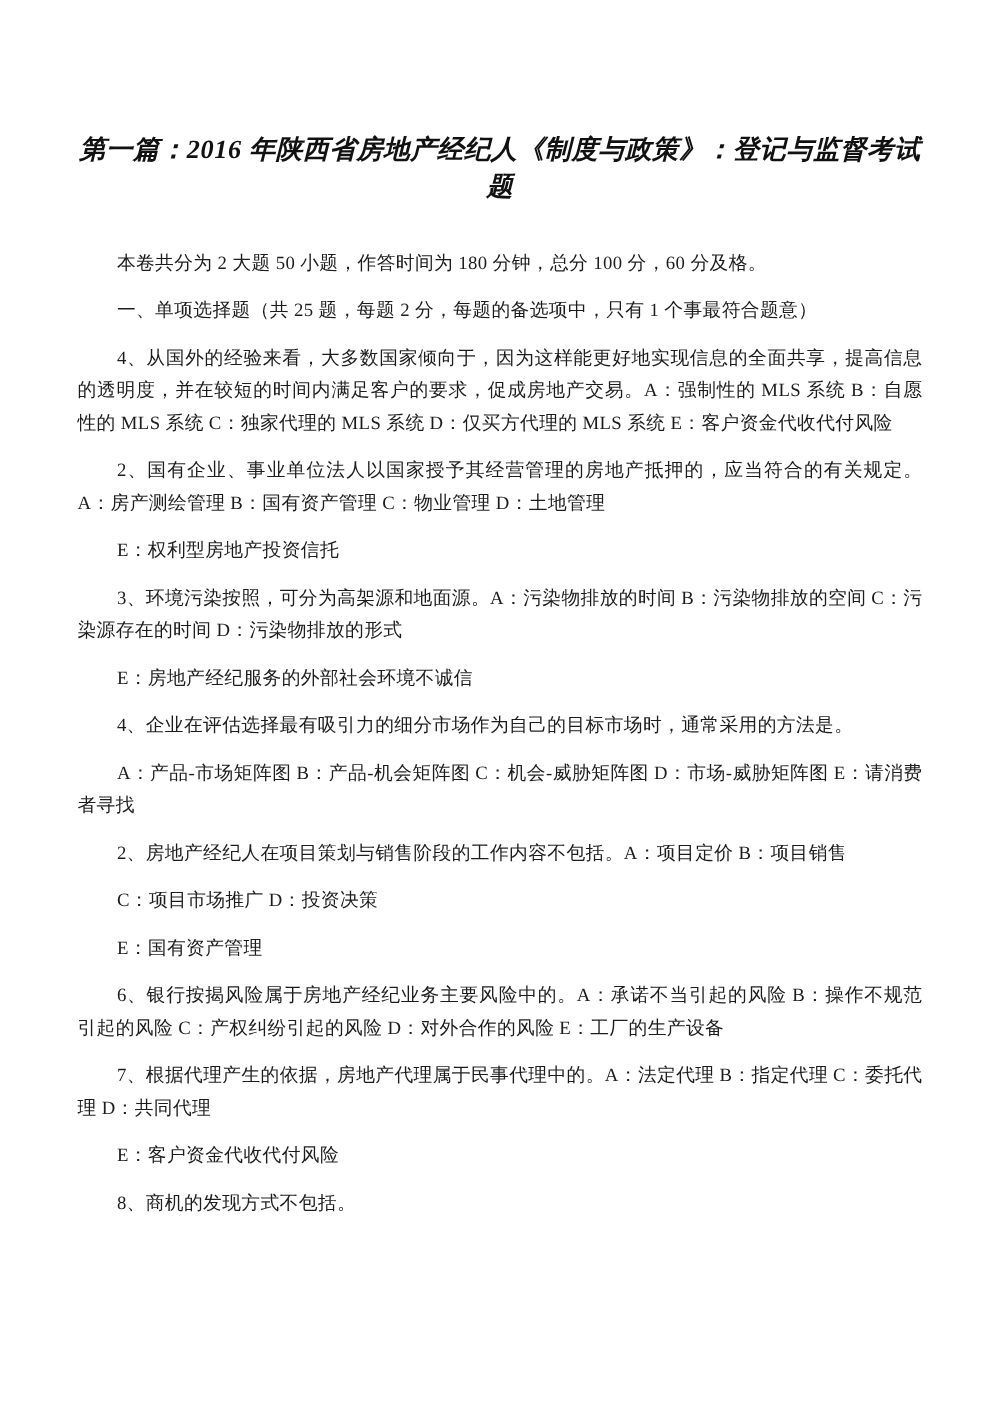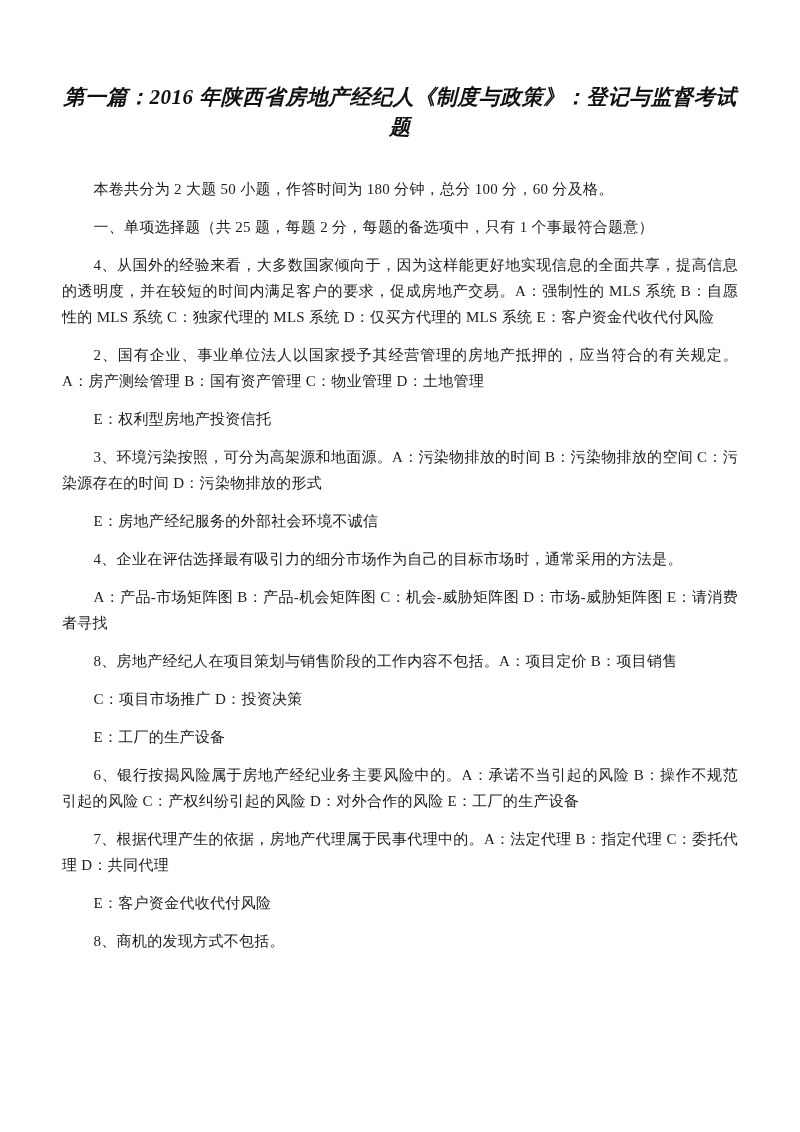--- a/index.html
+++ b/index.html
@@ -11,21 +11,21 @@
     height: 1132px;
     margin: 0 auto;
     overflow: hidden;
     font-family: "Liberation Serif", "DejaVu Serif", serif;
     color: #1c1c1c;
   }
   .page {
     width: 800px;
     height: 1132px;
     background: #ffffff;
-    padding: 82px 62px 0 62px;
+    padding: 104px 62px 0 62px;
   }
   .doc-title {
     font-size: 21px;
     line-height: 30px;
     font-weight: bold;
     font-style: italic;
     text-align: center;
     color: #111111;
     margin-bottom: 34px;
     letter-spacing: 0.5px;
@@ -48,20 +48,20 @@
 
   <p class="para">本卷共分为 2 大题 50 小题，作答时间为 180 分钟，总分 100 分，60 分及格。</p>
   <p class="para">一、单项选择题（共 25 题，每题 2 分，每题的备选项中，只有 1 个事最符合题意）</p>
   <p class="para">4、从国外的经验来看，大多数国家倾向于，因为这样能更好地实现信息的全面共享，提高信息的透明度，并在较短的时间内满足客户的要求，促成房地产交易。A：强制性的 MLS 系统  B：自愿性的 MLS 系统  C：独家代理的 MLS 系统  D：仅买方代理的 MLS 系统  E：客户资金代收代付风险</p>
   <p class="para">2、国有企业、事业单位法人以国家授予其经营管理的房地产抵押的，应当符合的有关规定。A：房产测绘管理  B：国有资产管理  C：物业管理  D：土地管理</p>
   <p class="para">E：权利型房地产投资信托</p>
   <p class="para">3、环境污染按照，可分为高架源和地面源。A：污染物排放的时间  B：污染物排放的空间  C：污染源存在的时间  D：污染物排放的形式</p>
   <p class="para">E：房地产经纪服务的外部社会环境不诚信</p>
   <p class="para">4、企业在评估选择最有吸引力的细分市场作为自己的目标市场时，通常采用的方法是。</p>
   <p class="para">A：产品-市场矩阵图  B：产品-机会矩阵图  C：机会-威胁矩阵图  D：市场-威胁矩阵图  E：请消费者寻找</p>
-  <p class="para">8、房地产经纪人在项目策划与销售阶段的工作内容不包括。A：项目定价  B：项目销售</p>
+  <p class="para">2、房地产经纪人在项目策划与销售阶段的工作内容不包括。A：项目定价  B：项目销售</p>
   <p class="para">C：项目市场推广  D：投资决策</p>
-  <p class="para">E：工厂的生产设备</p>
+  <p class="para">E：国有资产管理</p>
   <p class="para">6、银行按揭风险属于房地产经纪业务主要风险中的。A：承诺不当引起的风险  B：操作不规范引起的风险  C：产权纠纷引起的风险  D：对外合作的风险  E：工厂的生产设备</p>
   <p class="para">7、根据代理产生的依据，房地产代理属于民事代理中的。A：法定代理  B：指定代理  C：委托代理  D：共同代理</p>
   <p class="para">E：客户资金代收代付风险</p>
   <p class="para">8、商机的发现方式不包括。</p>
 </div>
 
 </body></html>

